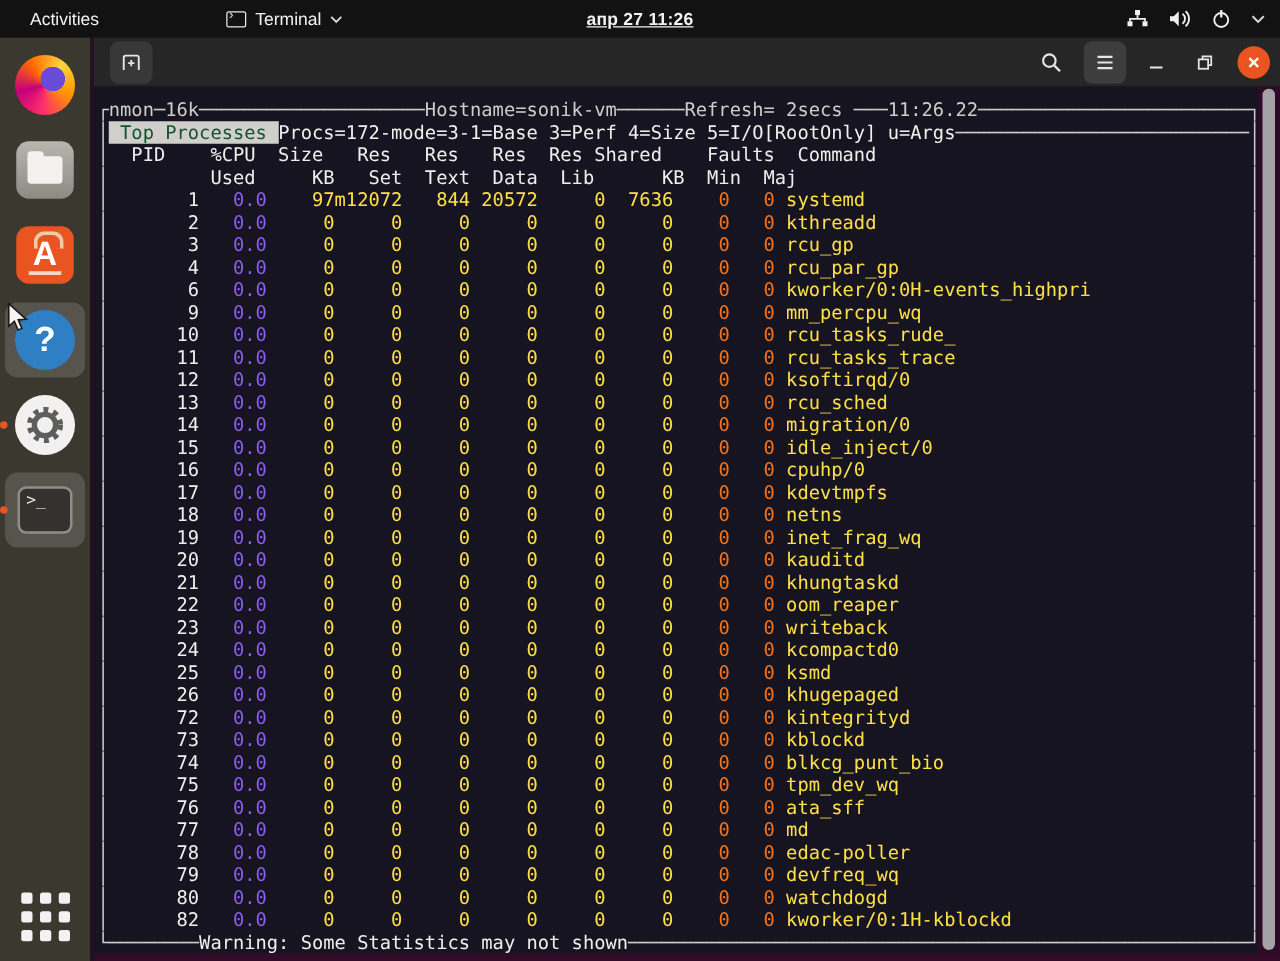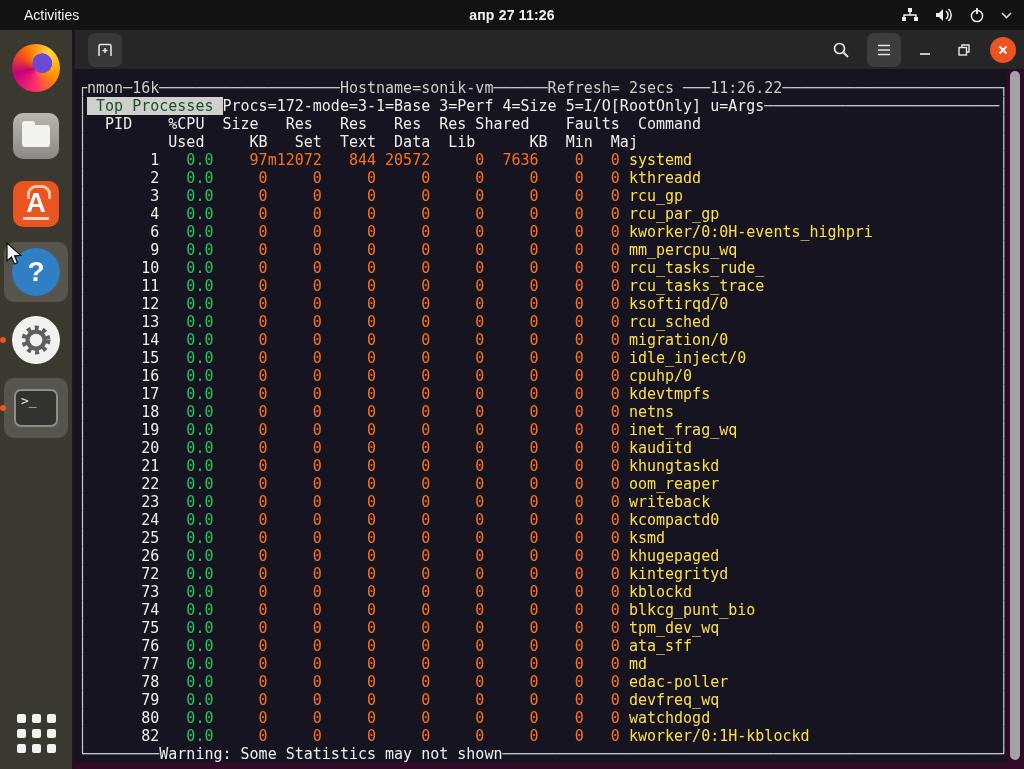--- a/index.html
+++ b/index.html
@@ -9,21 +9,21 @@
 
   
   .topbar { position:absolute; left:0; top:0; width:1024px; height:30px; background:#121212;
             color:#f2f2f2; font-size:14px; display:flex; align-items:center; z-index:30; }
   .tb-activities { padding:0 24px; height:30px; display:flex; align-items:center; cursor:default; }
   .tb-app { display:flex; align-items:center; gap:7px; padding:0 10px; height:30px; margin-left:68px; }
   .tb-app-icon { width:16px; height:13px; border:1.4px solid #e8e8e8; border-radius:2px;
                  position:relative; }
   .tb-app-icon::before { content:"›"; position:absolute; left:1px; top:-4px; font-size:11px; color:#e8e8e8; }
   .tb-clock { position:absolute; left:50%; transform:translateX(-50%); top:0; height:30px;
-              display:flex; align-items:center; font-weight:700; font-size:14px; letter-spacing:.2px; }
+              display:flex; align-items:center; font-weight:700; font-size:14px; letter-spacing:.2px;text-decoration:underline; }
   .tb-right { position:absolute; right:6px; top:0; height:30px; display:flex; align-items:center; gap:16px; padding-right:6px; }
   .tb-right svg { display:block; }
 
   
   .dock { position:absolute; left:0; top:30px; width:72px; height:739px; background:#3b382f; z-index:20; }
   .dock-gap { position:absolute; left:72px; top:30px; width:3px; height:739px; background:#241022; }
   .dock-item { position:relative; width:64px; height:60px; margin:4px auto 8px auto; display:flex;
                align-items:center; justify-content:center; border-radius:10px; }
   .dock-item.focus { background:rgba(255,255,255,.14); }
   .dock-item.running::before { content:""; position:absolute; left:-4px; top:50%; margin-top:-3px;
@@ -76,35 +76,42 @@
           overflow:hidden; padding:9px 16px 0 3px; }
   .gutter { position:absolute; left:931px; top:40px; width:18px; height:693px; background:#2e0a26; }
   .thumb { position:absolute; left:4px; top:1px; width:10px; height:689px; border-radius:5px; background:#a5a1a5; }
   .bstrip { position:absolute; left:0; bottom:0; width:100%; height:6px; background:#330b28; }
   #nmon-pre { font-family:"DejaVu Sans Mono", monospace; font-size:15px; line-height:18px;
               white-space:pre; color:#d8d5d1; }
   .tl { height:18px; }
   .b   { color:#cfccc8; }
   .fg  { color:#f0eeea; }
   .hl  { background:#d0cfcc; color:#14532d; }
-  .red { color:#22c55e; }
-  .green { color:#f97316; }
+  .red { color:#8b5cf6; }
+  .green { color:#fde047; }
   .cyan  { color:#f97316; }
   .orange{ color:#fde047; }
 
   
   .cursor { position:absolute; left:5px; top:242px; z-index:50; }
 </style>
 </head>
 <body>
 
 <div class="screen">
 
   <div class="topbar">
     <div class="tb-activities">Activities</div>
+    <div class="tb-app">
+      <span class="tb-app-icon"></span>
+      <span>Terminal</span>
+      <svg width="10" height="7" viewBox="0 0 10 7">
+        <path d="M1 1.5 L5 5.5 L9 1.5" stroke="#d8d8d8" stroke-width="1.6" fill="none"></path>
+      </svg>
+    </div>
     <div class="tb-clock">апр 27 11:26</div>
     <div class="tb-right">
       <svg width="18" height="16" viewBox="0 0 18 16">
         <rect x="7" y="1" width="4" height="4" fill="#f0f0f0"></rect>
         <rect x="1" y="10" width="4" height="4" fill="#f0f0f0"></rect>
         <rect x="13" y="10" width="4" height="4" fill="#f0f0f0"></rect>
         <path d="M9 5 v3 M3 10 v-2 h12 v2" stroke="#f0f0f0" stroke-width="1.4" fill="none"></path>
       </svg>
       <svg width="18" height="16" viewBox="0 0 18 16">
         <path d="M1 6 h3 l4 -4 v12 l-4 -4 h-3 z" fill="#f0f0f0"></path>

